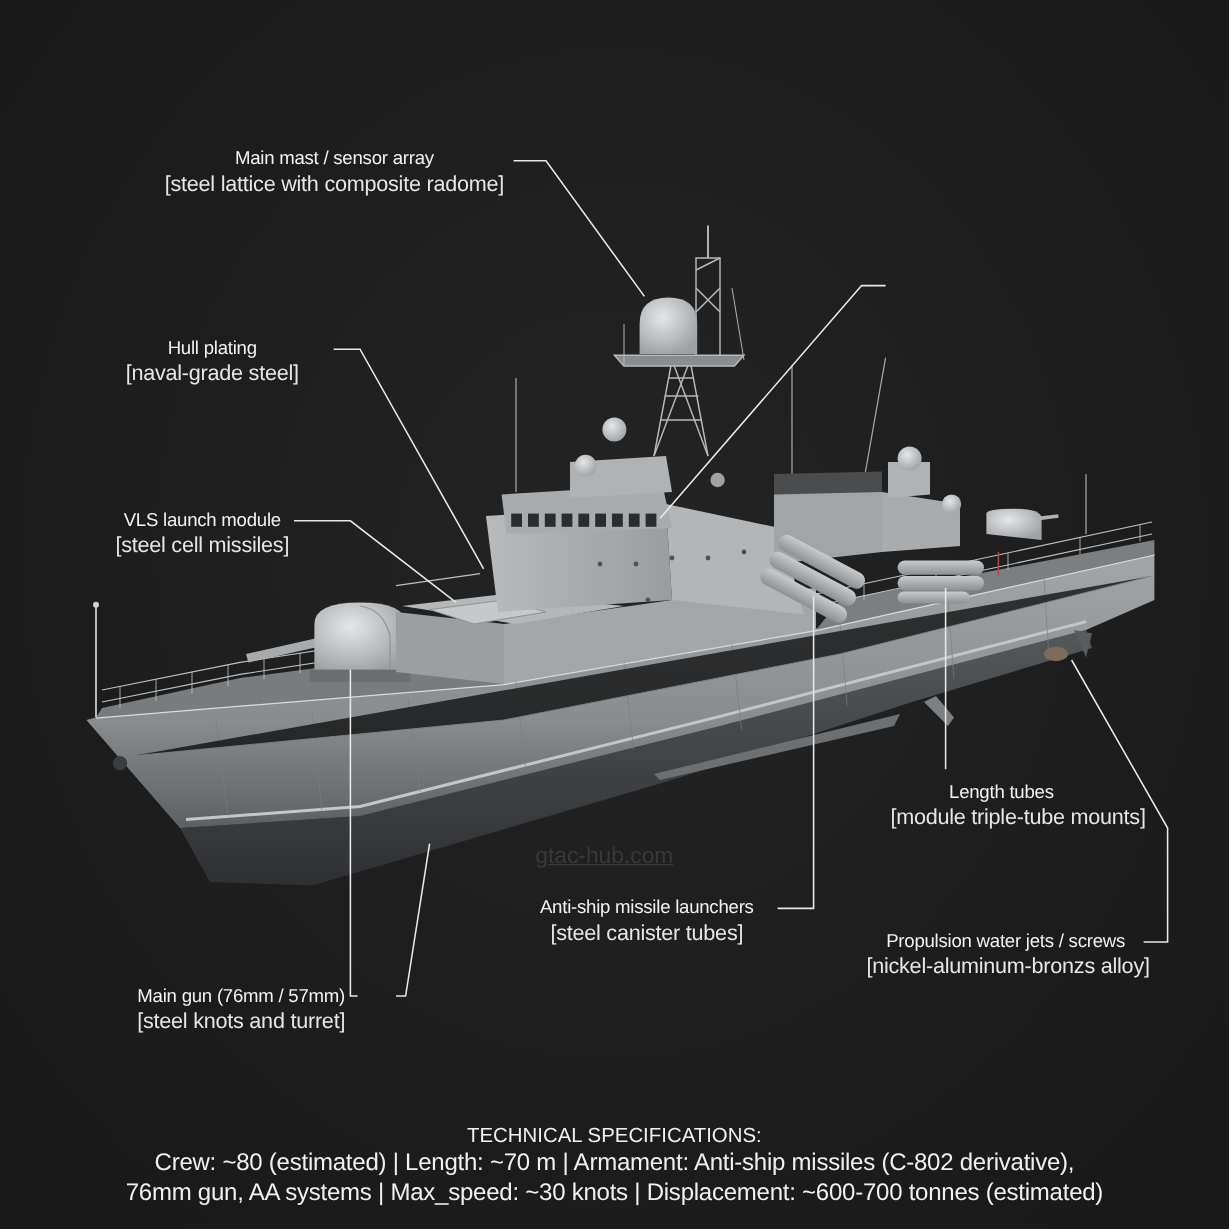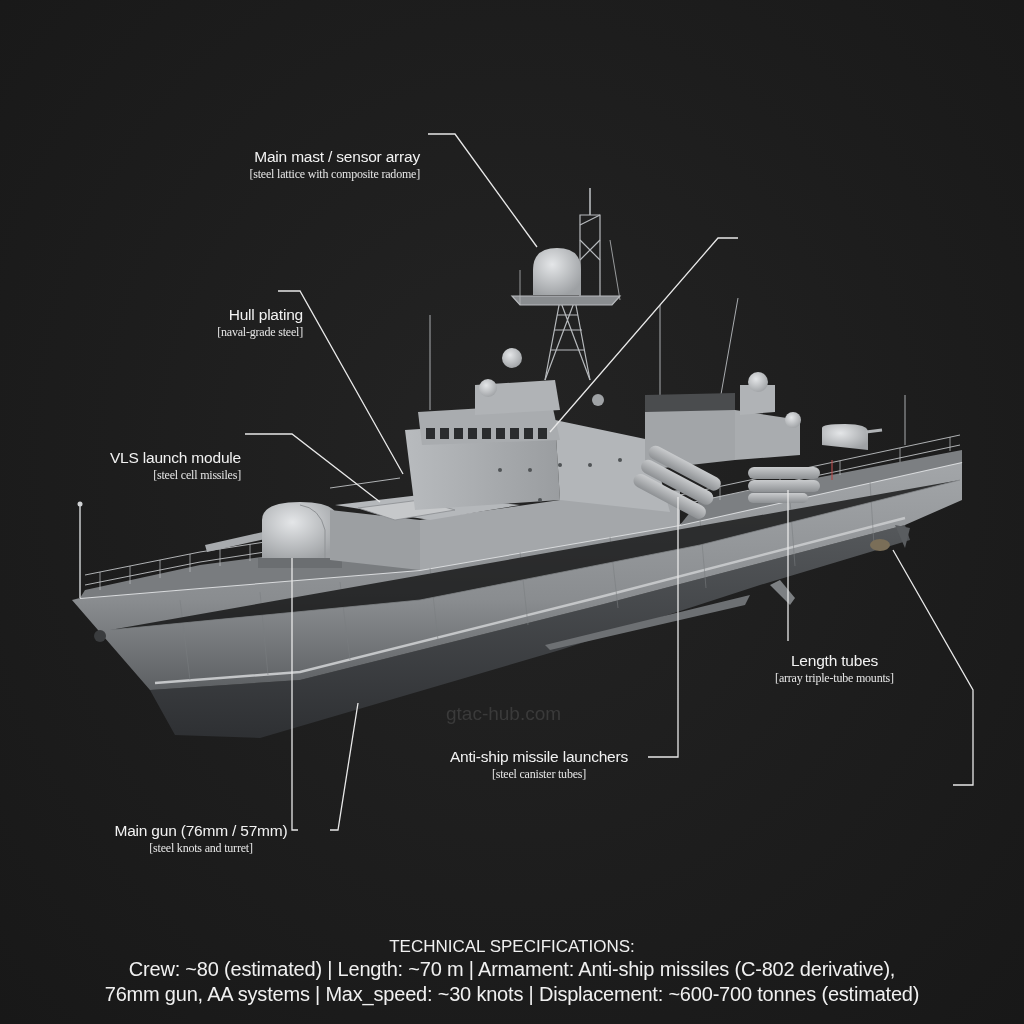--- a/index.html
+++ b/index.html
@@ -3,25 +3,25 @@
 <meta charset="utf-8">
 <style>
   html, body { margin:0; padding:0; }
   body { width:1024px; height:1024px; background:#1c1c1c; overflow:hidden; position:relative;
          font-family:"Liberation Sans", "DejaVu Sans", sans-serif; color:#f0f0f0; }
   .stage { position:absolute; left:0; top:0; width:1024px; height:1024px;
            background: radial-gradient(ellipse at 50% 45%, #242424 0%, #1d1d1d 55%, #181818 100%); }
   svg.art { position:absolute; left:0; top:0; }
   .label { position:absolute; line-height:1.2; white-space:nowrap; }
   .label .t { font-size:15.5px; color:#f2f2f2; display:block; letter-spacing:-0.2px; }
-  .label .s { font-size:12px; color:#e6e6e6; display:block; letter-spacing:-0.2px;font-family:Liberation Serif, serif; }
-  .r { text-align:right;margin-top:24px; }
+  .label .s { font-size:18px; color:#e6e6e6; display:block; letter-spacing:-0.2px; }
+  .r { text-align:center; }
   .c { text-align:center; }
   .l { text-align:left; }
-  .watermark { position:absolute; left:446px; top:703px; font-size:19px; color:#3a3a3a; }
+  .watermark { position:absolute; left:446px; top:703px; font-size:19px; color:#3a3a3a;text-decoration:underline; }
   .specs { position:absolute; left:0; width:1024px; top:936px; text-align:center; line-height:1.25; }
   .specs .h { font-size:17px; color:#f0f0f0; display:block; }
   .specs .ln { font-size:20px; color:#f0f0f0; display:block; letter-spacing:-0.2px; }
 </style>
 </head>
 <body>
 
 <div class="stage">
 
   <svg class="art" width="1024" height="1024" viewBox="0 0 1024 1024">
@@ -230,40 +230,44 @@
   </svg>
 
   <div class="watermark">gtac-hub.com</div>
 
   <div class="label r" style="right:604px; top:124px;">
     <span class="t">Main mast / sensor array</span>
     <span class="s">[steel lattice with composite radome]</span>
   </div>
 
 
-  <div class="label r" style="right:721px; top:282px;">
+  <div class="label r" style="right:775px; top:282px;">
     <span class="t">Hull plating</span>
     <span class="s">[naval-grade steel]</span>
   </div>
 
   <div class="label r" style="right:783px; top:425px;">
     <span class="t">VLS launch module</span>
     <span class="s">[steel cell missiles]</span>
   </div>
 
   <div class="label c" style="left:742px; width:185px; top:652px;">
     <span class="t">Length tubes</span>
-    <span class="s">[array triple-tube mounts]</span>
+    <span class="s">[module triple-tube mounts]</span>
   </div>
 
   <div class="label c" style="left:430px; width:218px; top:748px;">
     <span class="t">Anti-ship missile launchers</span>
     <span class="s">[steel canister tubes]</span>
   </div>
 
+  <div class="label c" style="left:722px; width:232px; top:776px;">
+    <span class="t">Propulsion water jets / screws</span>
+    <span class="s">[nickel-aluminum-bronzs alloy]</span>
+  </div>
 
   <div class="label c" style="left:92px; width:218px; top:822px;">
     <span class="t">Main gun (76mm / 57mm)</span>
     <span class="s">[steel knots and turret]</span>
   </div>
 
   <div class="specs">
     <span class="h">TECHNICAL SPECIFICATIONS:</span>
     <span class="ln">Crew: ~80 (estimated) | Length: ~70 m | Armament: Anti-ship missiles (C-802 derivative),</span>
     <span class="ln">76mm gun, AA systems | Max_speed: ~30 knots | Displacement: ~600-700 tonnes (estimated)</span>

